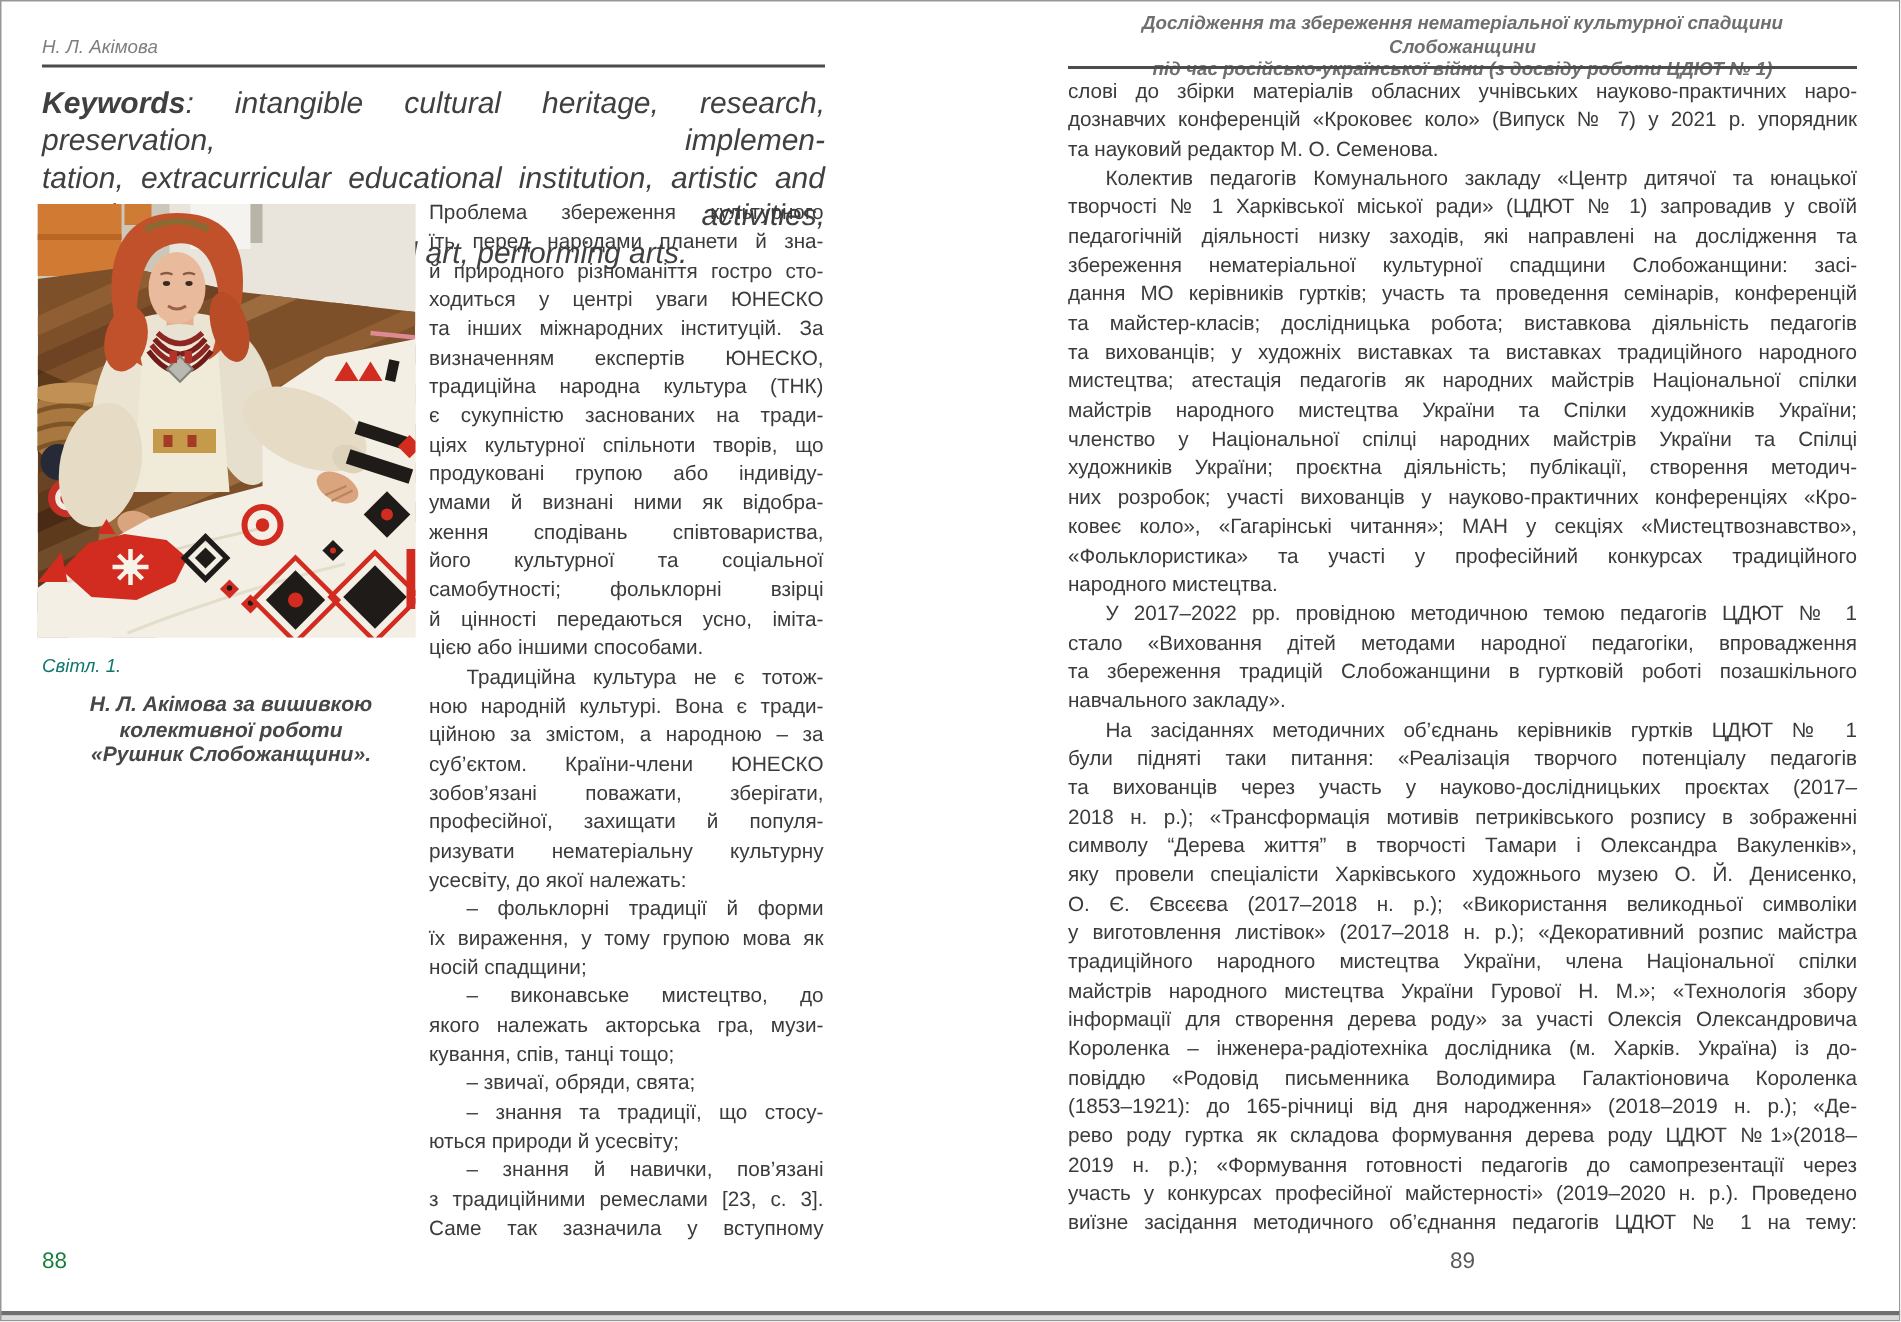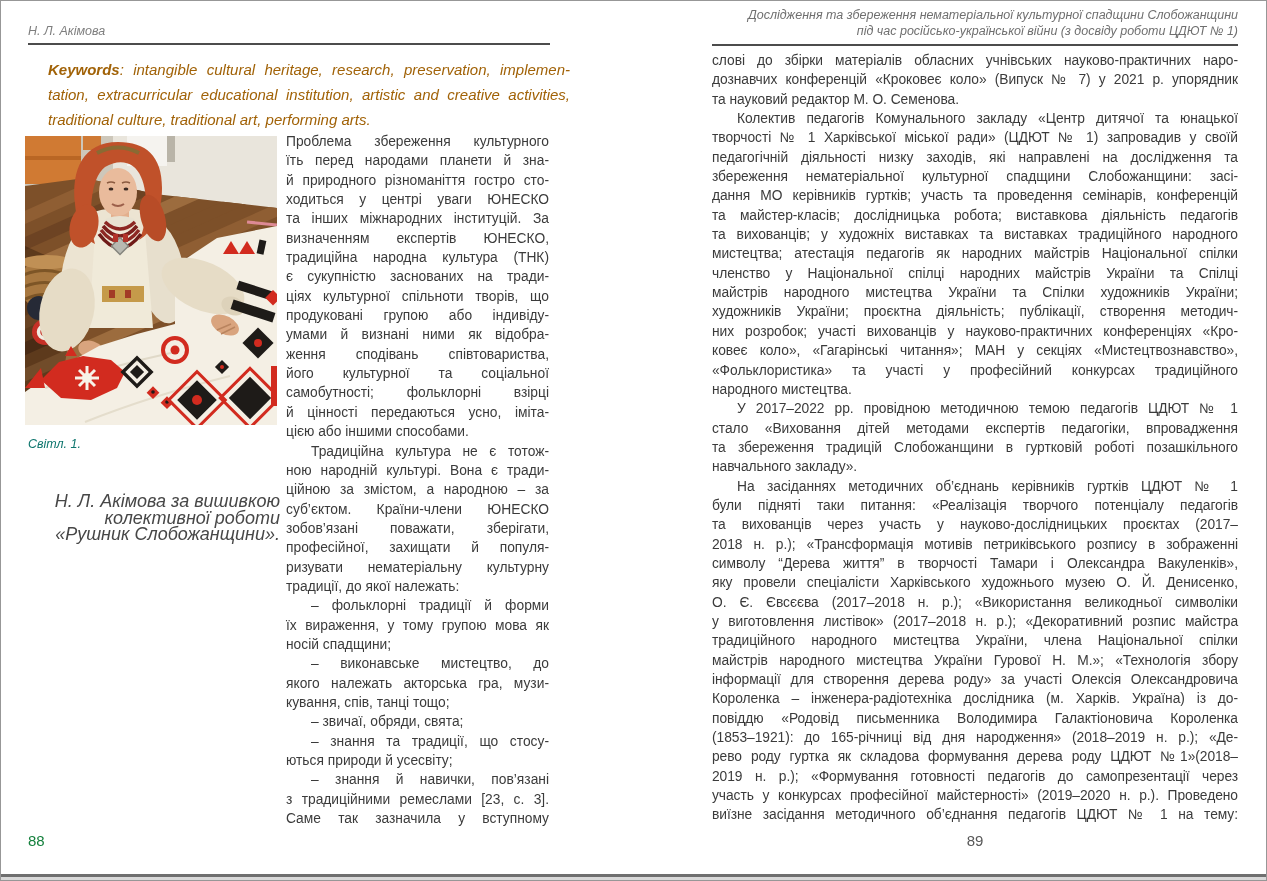--- a/index.html
+++ b/index.html
@@ -8,39 +8,39 @@
     font-family:"Liberation Sans","DejaVu Sans",sans-serif; color:#3b3b3b;
     overflow:hidden;
   }
   .frame-border { position:absolute; inset:0; border:1px solid #979797; pointer-events:none; z-index:50; }
   .bottom-line  { position:absolute; left:0; top:874px; width:100%; height:3px; background:#6f6f6f; z-index:40; }
   .bottom-strip { position:absolute; left:0; top:877px; width:100%; height:4px; background:#d9d9d9; z-index:40; }
 
   
   .running-header-left { position:absolute; left:28px; top:24px; font-size:12.5px; font-style:italic; color:#7e7e7e; }
   .rule-left  { position:absolute; left:28px; top:43px; width:522px; height:2px; background:#4c4c4c; }
-  .keywords   { position:absolute; left:28px; top:57px; width:522px; font-size:15px; font-style:italic; color:#a16207; line-height:25px;margin-left:20px; }
+  .keywords   { position:absolute; left:28px; top:57px; width:522px; font-size:20px; font-style:italic; color:#404040; line-height:25px; }
   .keywords b { font-weight:bold; }
   .photo-wrap { position:absolute; left:25px; top:136px; width:252px; height:289px; }
   .fig-label  { position:absolute; left:28px; top:437px; font-size:12.5px; font-style:italic; color:#0f766e; }
-  .fig-caption{ position:absolute; left:28px; top:461px; width:252px; font-size:18px; font-style:italic; color:#474747; line-height:16.5px;margin-top:32px; }
+  .fig-caption{ position:absolute; left:28px; top:461px; width:252px; font-size:14px; font-style:italic; color:#474747; line-height:16.5px; }
   .col-left   { position:absolute; left:286px; top:132px; width:263px; font-size:13.8px; line-height:19.35px; }
   .pagenum-left { position:absolute; left:28px; top:832px; font-size:15px; color:#15803d; }
 
   
   .running-header-right { position:absolute; left:712px; top:8px; width:526px; font-size:12.5px; font-style:italic; color:#6f6f6f; text-align:right; line-height:15.5px; }
   .rule-right { position:absolute; left:712px; top:44px; width:526px; height:2px; background:#4c4c4c; }
   .col-right  { position:absolute; left:712px; top:51px; width:526px; font-size:13.8px; line-height:19.35px; letter-spacing:-0.05px; }
   .pagenum-right { position:absolute; left:712px; top:832px; width:526px; text-align:center; font-size:15px; color:#585858; }
 
   
   .tline { text-align:justify; text-align-last:justify; }
   .tline.lastline { text-align-last:left; }
   .tline.indent { text-indent:25px; }
-  .plainline { text-align:right; }
+  .plainline { text-align:center;font-weight:bold; }
 </style>
 </head>
 <body>
 
 <div class="screen">
 
   <div class="running-header-left">Н. Л. Акімова</div>
   <div class="rule-left"></div>
 
   <div class="keywords">
@@ -215,21 +215,21 @@
         <div class="tline lastline">цією або іншими способами.</div>
       </div>
       <div class="para">
         <div class="tline indent">Традиційна культура не є тотож-</div>
         <div class="tline">ною народній культурі. Вона є тради-</div>
         <div class="tline">ційною за змістом, а народною – за</div>
         <div class="tline">суб’єктом. Країни-члени ЮНЕСКО</div>
         <div class="tline">зобов’язані поважати, зберігати,</div>
         <div class="tline">професійної, захищати й популя-</div>
         <div class="tline">ризувати нематеріальну культурну</div>
-        <div class="tline lastline">традиції, до якої належать:</div>
+        <div class="tline lastline">усесвіту, до якої належать:</div>
       </div>
       <div class="para">
         <div class="tline indent">– фольклорні традиції й форми</div>
         <div class="tline">їх вираження, у тому групою мова як</div>
         <div class="tline lastline">носій спадщини;</div>
       </div>
       <div class="para">
         <div class="tline indent">– виконавське мистецтво, до</div>
         <div class="tline">якого належать акторська гра, музи-</div>
         <div class="tline lastline">кування, спів, танці тощо;</div>
@@ -264,31 +264,31 @@
       </div>
       <div class="para">
         <div class="tline indent">Колектив педагогів Комунального закладу «Центр дитячої та юнацької</div>
         <div class="tline">творчості № 1 Харківської міської ради» (ЦДЮТ № 1) запровадив у своїй</div>
         <div class="tline">педагогічній діяльності низку заходів, які направлені на дослідження та</div>
         <div class="tline">збереження нематеріальної культурної спадщини Слобожанщини: засі-</div>
         <div class="tline">дання МО керівників гуртків; участь та проведення семінарів, конференцій</div>
         <div class="tline">та майстер-класів; дослідницька робота; виставкова діяльність педагогів</div>
         <div class="tline">та вихованців; у художніх виставках та виставках традиційного народного</div>
         <div class="tline">мистецтва; атестація педагогів як народних майстрів Національної спілки</div>
+        <div class="tline">майстрів народного мистецтва України та Спілки художників України;</div>
         <div class="tline">членство у Національної спілці народних майстрів України та Спілці</div>
-        <div class="tline">майстрів народного мистецтва України та Спілки художників України;</div>
         <div class="tline">художників України; проєктна діяльність; публікації, створення методич-</div>
         <div class="tline">них розробок; участі вихованців у науково-практичних конференціях «Кро-</div>
         <div class="tline">ковеє коло», «Гагарінські читання»; МАН у секціях «Мистецтвознавство»,</div>
         <div class="tline">«Фольклористика» та участі у професійний конкурсах традиційного</div>
         <div class="tline lastline">народного мистецтва.</div>
       </div>
       <div class="para">
         <div class="tline indent">У 2017–2022 рр. провідною методичною темою педагогів ЦДЮТ № 1</div>
-        <div class="tline">стало «Виховання дітей методами експертів педагогіки, впровадження</div>
+        <div class="tline">стало «Виховання дітей методами народної педагогіки, впровадження</div>
         <div class="tline">та збереження традицій Слобожанщини в гуртковій роботі позашкільного</div>
         <div class="tline lastline">навчального закладу».</div>
       </div>
       <div class="para">
         <div class="tline indent">На засіданнях методичних об’єднань керівників гуртків ЦДЮТ № 1</div>
         <div class="tline">були підняті таки питання: «Реалізація творчого потенціалу педагогів</div>
         <div class="tline">та вихованців через участь у науково-дослідницьких проєктах (2017–</div>
         <div class="tline">2018 н. р.); «Трансформація мотивів петриківського розпису в зображенні</div>
         <div class="tline">символу “Дерева життя” в творчості Тамари і Олександра Вакуленків»,</div>
         <div class="tline">яку провели спеціалісти Харківського художнього музею О. Й. Денисенко,</div>

